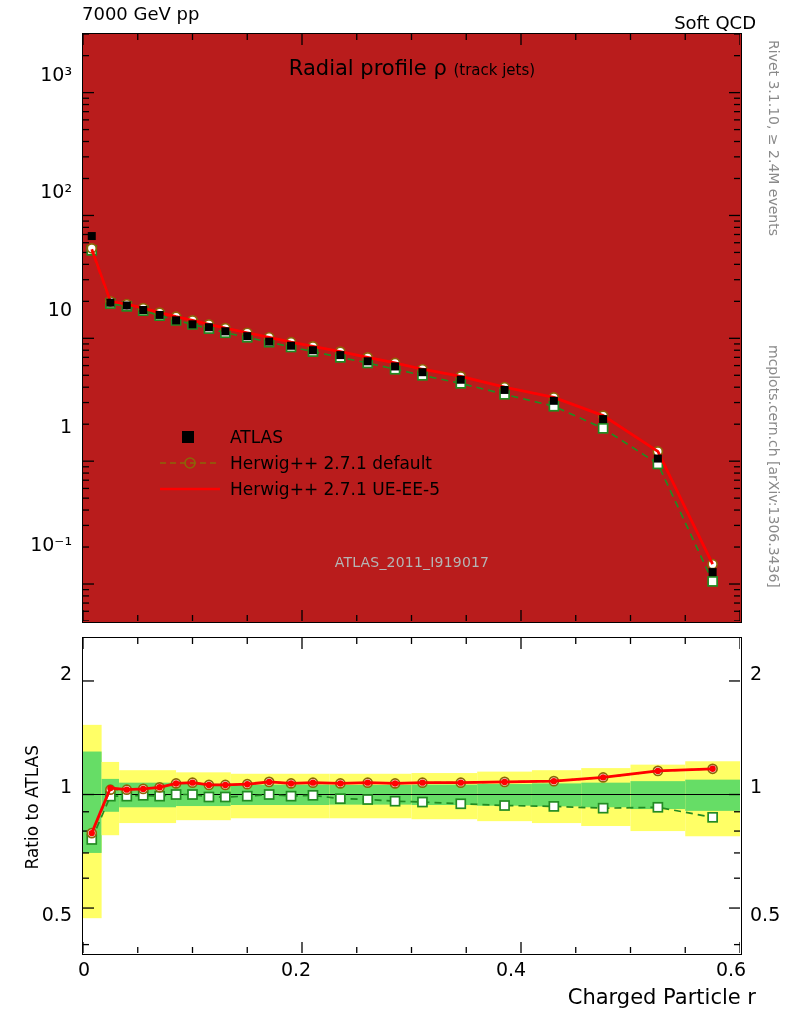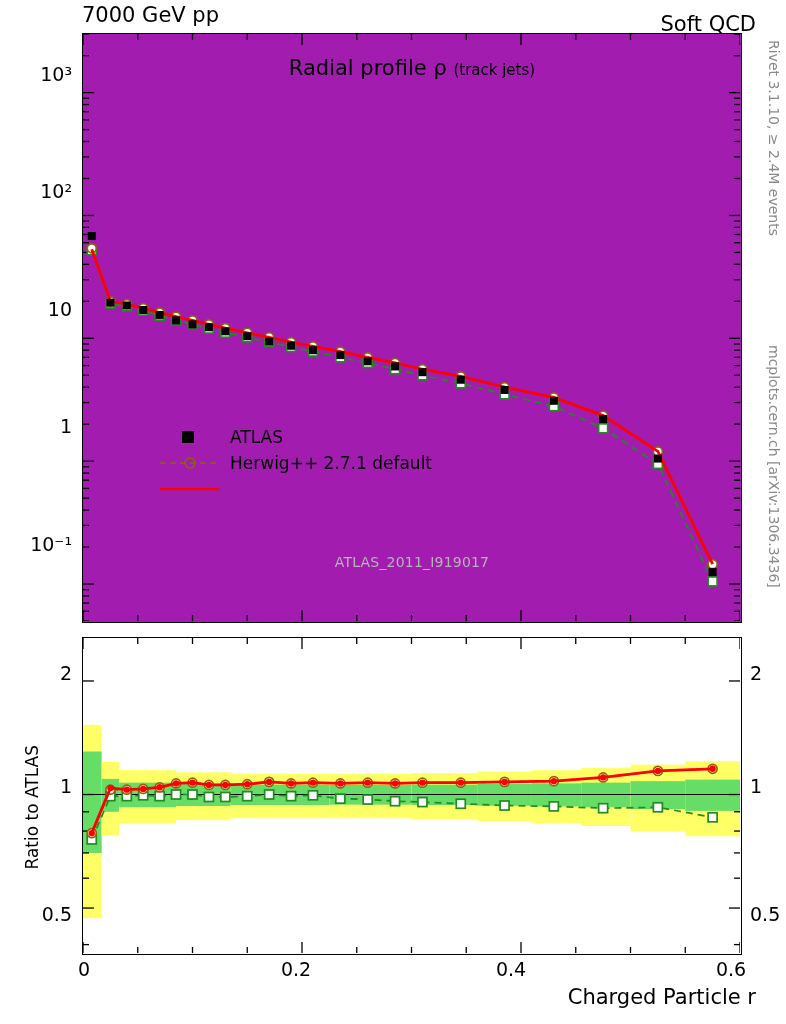--- a/index.html
+++ b/index.html
@@ -6,29 +6,29 @@
   body{
     width:786px;height:1024px;
     background:#ffffff;
     font-family:"DejaVu Sans", sans-serif;
     color:#000;
     overflow:hidden;
   }
   #root{position:relative;width:786px;height:1024px;}
 
   .hdr{
-    position:absolute;font-size:21px;color:#000;
+    position:absolute;font-size:18px;color:#000;
   }
   #hdr-left{left:82px;top:3px;}
   #hdr-right{right:30px;top:12px;}
 
   
   #main-panel{
     position:absolute;left:82px;top:33px;width:660px;height:590px;
-    border:1.6px solid #000;box-sizing:border-box;background:#a21caf;
+    border:1.6px solid #000;box-sizing:border-box;background:#b91c1c;
   }
   #ratio-panel{
     position:absolute;left:82px;top:637px;width:660px;height:318px;
     border:1.6px solid #000;box-sizing:border-box;background:#fff;
   }
 
   .plotsvg{position:absolute;left:0;top:0;}
 
   
   .tlab{position:absolute;font-size:19px;color:#000;}
@@ -299,20 +299,21 @@
           </svg>
         </span>
         <span class="leg-lbl">Herwig++ 2.7.1 default</span>
       </div>
       <div class="leg-row">
         <span class="leg-key">
           <svg width="64" height="20">
               <line x1="2" y1="10" x2="62" y2="10" stroke="#ff0000" stroke-width="2.6"></line>
             </svg>
         </span>
+        <span class="leg-lbl">Herwig++ 2.7.1 UE-EE-5</span>
       </div>
     </div>
 
     <div id="watermark">ATLAS_2011_I919017</div>
   </div>
 
   <div class="tlab tlab-r" style="left:8px;top:63px;width:64px;">10³</div>
   <div class="tlab tlab-r" style="left:8px;top:180px;width:64px;">10²</div>
   <div class="tlab tlab-r" style="left:8px;top:298px;width:64px;">10</div>
   <div class="tlab tlab-r" style="left:8px;top:415px;width:64px;">1</div>

